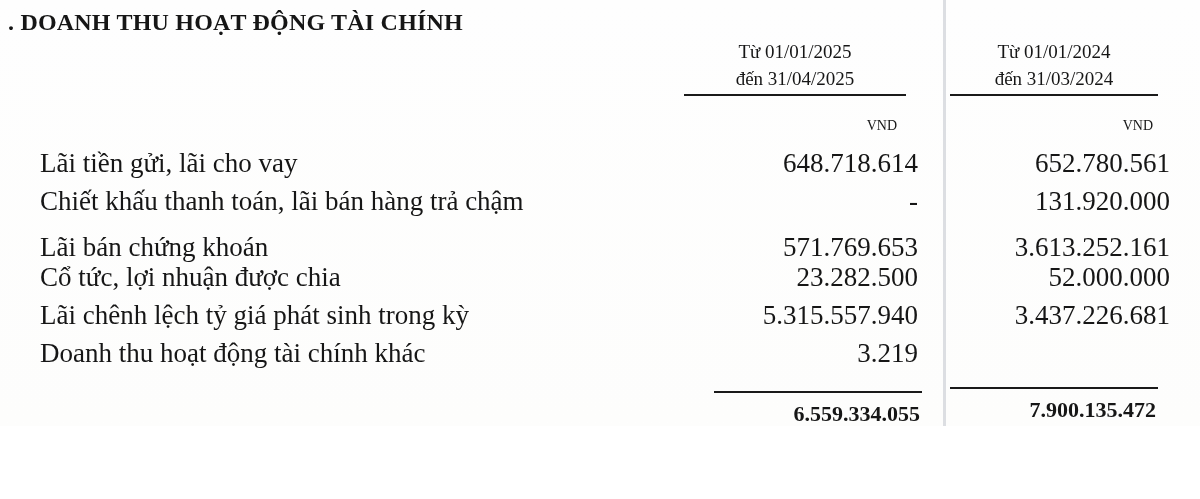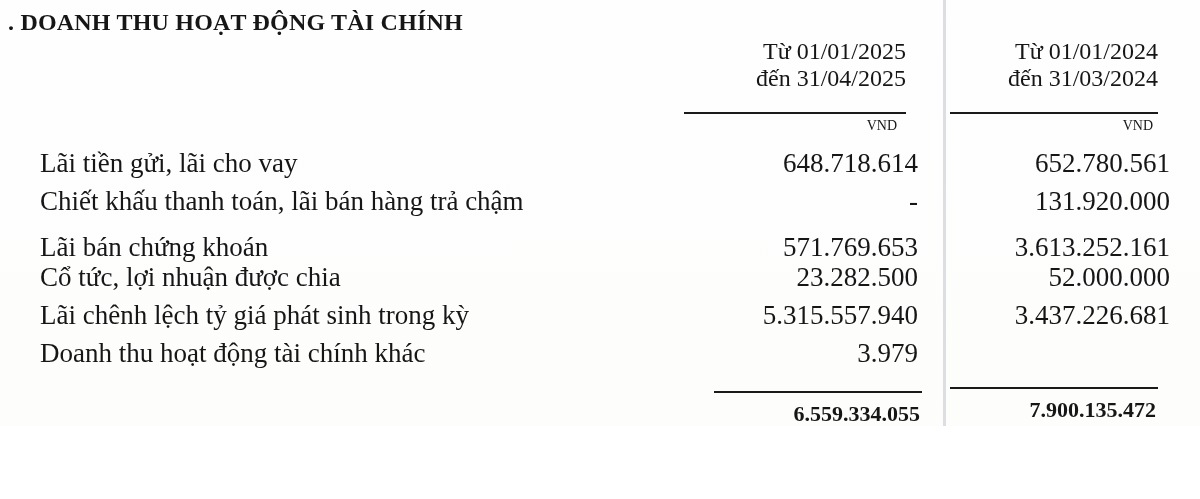--- a/index.html
+++ b/index.html
@@ -30,24 +30,24 @@
     top: 9px;
     margin: 0;
     font-size: 24px;
     font-weight: bold;
     letter-spacing: 0.2px;
     white-space: nowrap;
   }
   .col-header {
     position: absolute;
     top: 38px;
-    text-align: right;
-    font-size: 24px;
+    text-align: center;
+    font-size: 19px;
     line-height: 27px;
-    padding-bottom: 20px;
+    padding-bottom: 2px;
     border-bottom: 2px solid #1a1a1a;
   }
   .col-header.c1 { left: 684px; width: 222px; }
   .col-header.c2 { left: 950px; width: 208px; }
   .unit {
     position: absolute;
     top: 104px;
     font-size: 14px;
     text-align: right;
     margin-top: 14px;
@@ -125,19 +125,19 @@
   </div>
 
   <div class="row" style="top:300px">
     <div class="cell label">Lãi chênh lệch tỷ giá phát sinh trong kỳ</div>
     <div class="cell val1">5.315.557.940</div>
     <div class="cell val2">3.437.226.681</div>
   </div>
 
   <div class="row" style="top:338px">
     <div class="cell label">Doanh thu hoạt động tài chính khác</div>
-    <div class="cell val1">3.979</div>
+    <div class="cell val1">3.219</div>
   </div>
 
   <div class="total c1">6.559.334.055</div>
   <div class="total c2">7.900.135.472</div>
 
 </div>
 
 </body></html>

